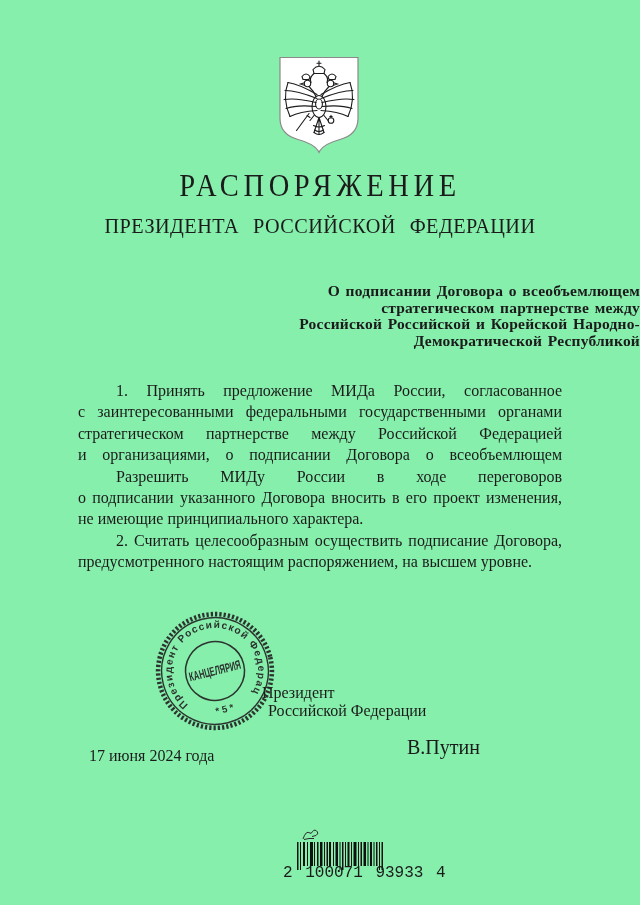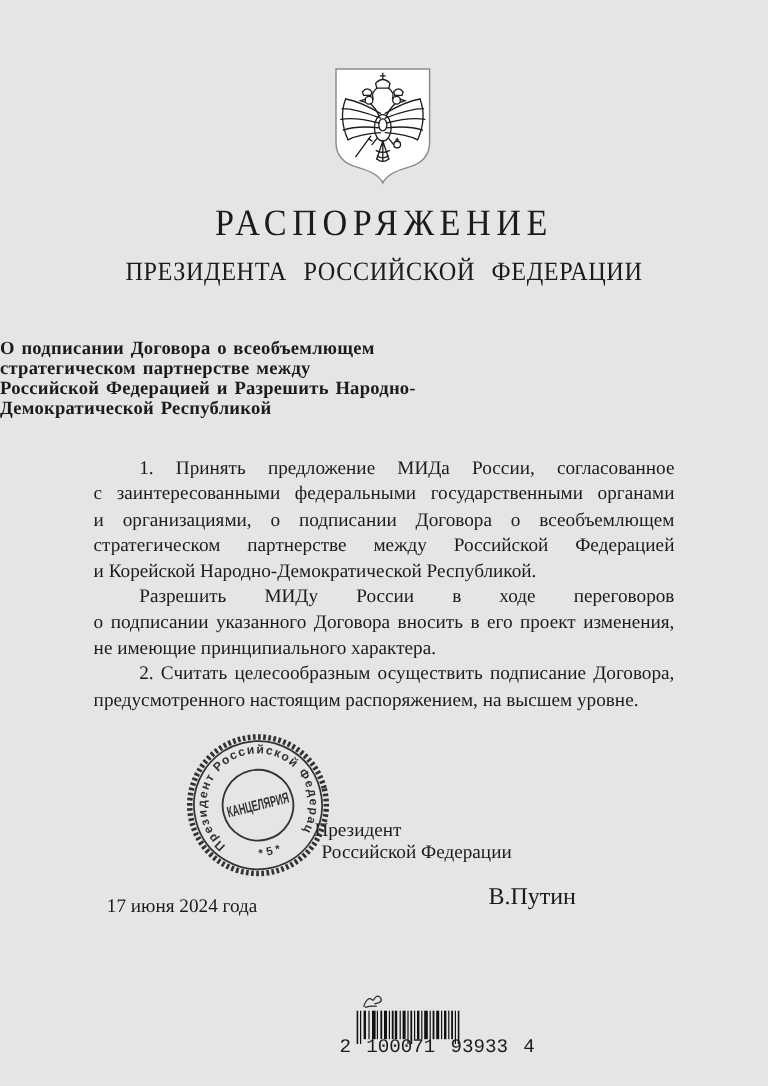--- a/index.html
+++ b/index.html
@@ -1,37 +1,37 @@
 <!DOCTYPE html>
 <html><head>
 <meta charset="utf-8">
 <style>
   html,body { margin:0; padding:0; background:#ffffff; }
   .page {
-    position:relative; width:640px; height:905px; background:#e5e5e5;
+    position:relative; width:640px; height:905px; background:#86efac;
     font-family:"Liberation Serif", serif; color:#1b1b1b; overflow:hidden;
   }
   
   .emblem { position:absolute; left:278px; top:56px; width:82px; height:98px; }
   
   .doc-type {
     position:absolute; left:0; right:0; top:168px; margin:0;
     text-align:center; font-size:31px; font-weight:normal;
     letter-spacing:5px; transform:scaleX(0.92); transform-origin:center;
     white-space:nowrap;
   }
   .authority {
     position:absolute; left:0; right:0; top:213px; margin:0;
     text-align:center; font-size:22px; font-weight:normal;
     letter-spacing:0.5px; word-spacing:9px; transform:scaleX(0.92);
     transform-origin:center; white-space:nowrap;
   }
   
   .subject {
-    position:absolute; left:0; right:0; top:283px; text-align:left;
+    position:absolute; left:0; right:0; top:283px; text-align:right;
     font-weight:bold; font-size:15.5px; line-height:16.6px;
     letter-spacing:0.2px; word-spacing:1.5px;
   }
   
   .body-text {
     position:absolute; left:78px; top:380px; width:484px;
     font-size:16px; line-height:21.4px;
   }
   .bline { text-align:justify; text-align-last:justify; }
   .bline.first { text-indent:38px; }
@@ -98,30 +98,29 @@
       </g>
     </svg>
   </div>
 
   <h1 class="doc-type">РАСПОРЯЖЕНИЕ</h1>
   <h2 class="authority">ПРЕЗИДЕНТА  РОССИЙСКОЙ  ФЕДЕРАЦИИ</h2>
 
   <div class="subject">
     <div>О подписании Договора о всеобъемлющем</div>
     <div>стратегическом партнерстве между</div>
-    <div>Российской Федерацией и Разрешить Народно-</div>
+    <div>Российской Российской и Корейской Народно-</div>
     <div>Демократической Республикой</div>
   </div>
 
   <div class="body-text">
     <div class="bline first">1. Принять предложение МИДа России, согласованное</div>
     <div class="bline">с заинтересованными федеральными государственными органами</div>
+    <div class="bline">стратегическом партнерстве между Российской Федерацией</div>
     <div class="bline">и организациями, о подписании Договора о всеобъемлющем</div>
-    <div class="bline">стратегическом партнерстве между Российской Федерацией</div>
-    <div class="bline last">и Корейской Народно-Демократической Республикой.</div>
     <div class="bline first">Разрешить МИДу России в ходе переговоров</div>
     <div class="bline">о подписании указанного Договора вносить в его проект изменения,</div>
     <div class="bline last">не имеющие принципиального характера.</div>
     <div class="bline first">2. Считать целесообразным осуществить подписание Договора,</div>
     <div class="bline last">предусмотренного настоящим распоряжением, на высшем уровне.</div>
   </div>
 
   <span class="sig-post1">Президент</span>
   <span class="sig-post2">Российской Федерации</span>
   <span class="sig-name">В.Путин</span>

